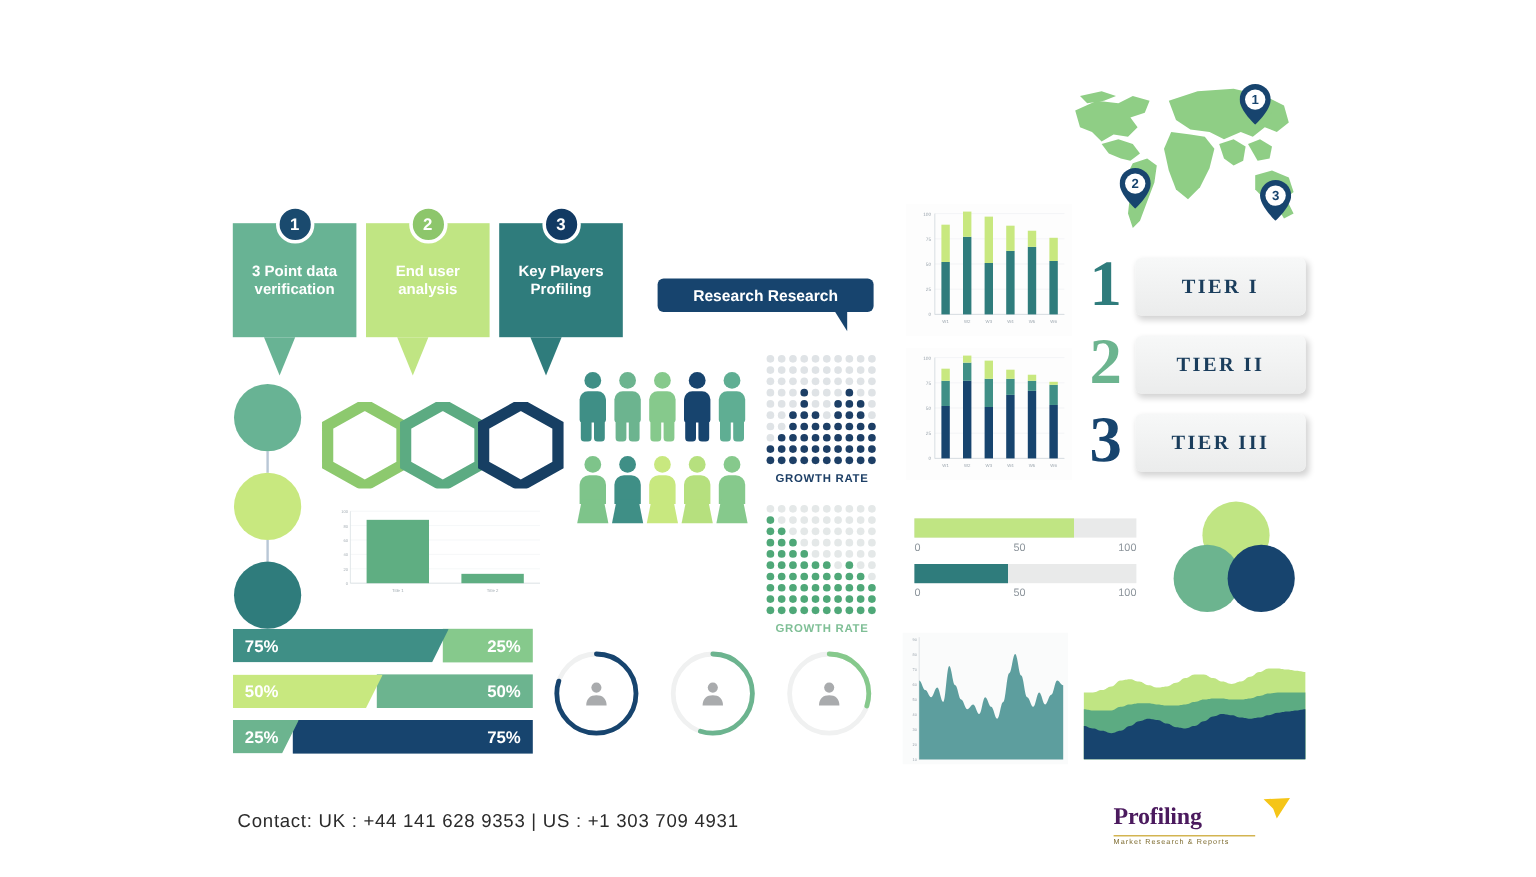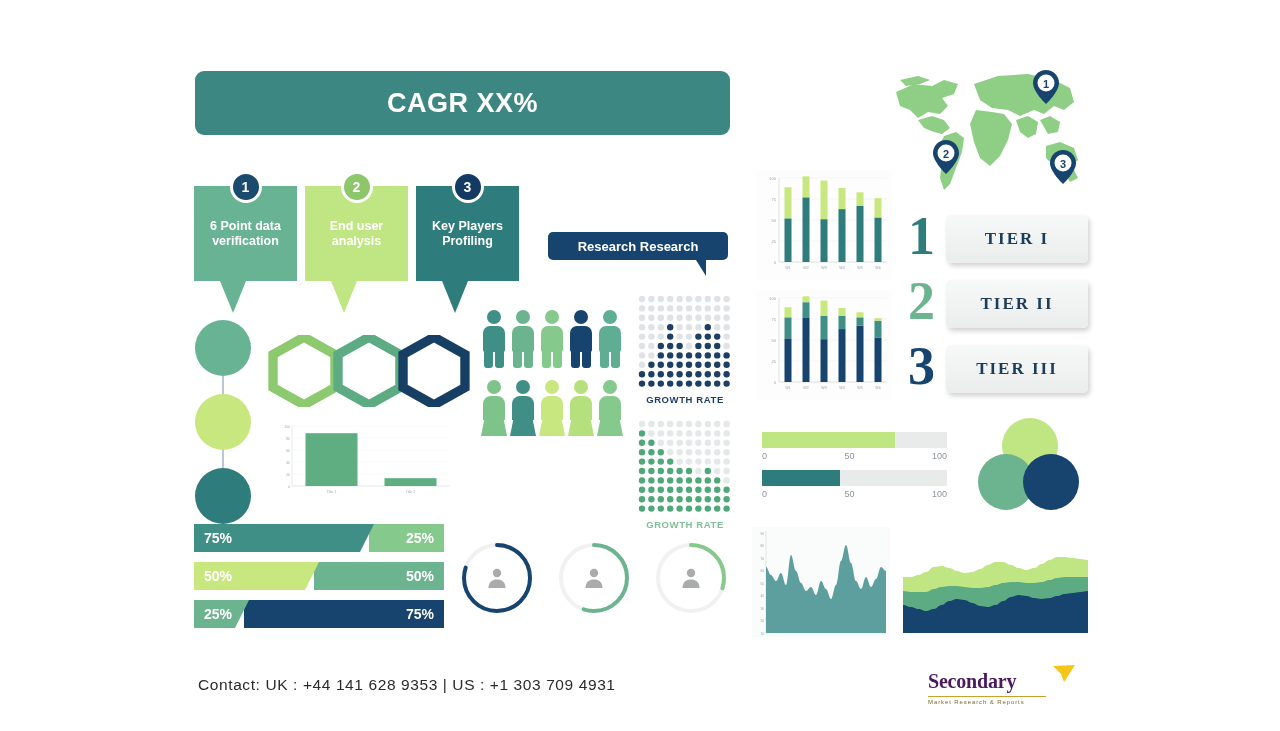--- a/index.html
+++ b/index.html
@@ -188,28 +188,25 @@
     font-size: 20px; font-weight: bold; color: #4b1a5e; letter-spacing: -.2px;
   }
   #logo-rule { width: 118px; height: 1px; background: #c9a227; margin: 3px 0 2px; }
   #logo-tag { font-size: 6px; color: #7d6b2f; letter-spacing: .9px; }
 </style>
 </head>
 <body>
 
 <div class="stage">
 
-  <div class="abs" id="cagr-banner">
-    <div class="txt">CAGR XX%</div>
-  </div>
 
   <div class="abs step" id="step-1">
     <div class="body">
       <div class="badge">1</div>
-      <span>6 Point data verification</span>
+      <span>3 Point data verification</span>
     </div>
     <div class="tail"></div>
   </div>
   <div class="abs step" id="step-2">
     <div class="body">
       <div class="badge">2</div>
       <span>End user analysis</span>
     </div>
     <div class="tail"></div>
   </div>
@@ -798,21 +795,21 @@
     <rect x="0" y="0" width="185" height="100" fill="#ffffff"></rect>
     <path id="wave-top" d="M 0 44 C 3.46875 44 4.239583333333333 44 7.708333333333333 44 C 11.177083333333332 44 11.947916666666666 42 15.416666666666666 42 C 18.885416666666664 42 19.65625 39 23.125 39 C 26.59375 39 27.364583333333332 34 30.833333333333332 34 C 34.30208333333333 34 35.072916666666664 33 38.541666666666664 33 C 42.010416666666664 33 42.78125 35 46.25 35 C 49.71875 35 50.48958333333333 38 53.95833333333333 38 C 57.42708333333333 38 58.197916666666664 40 61.666666666666664 40 C 65.13541666666666 40 65.90625 39 69.375 39 C 72.84375 39 73.61458333333333 36 77.08333333333333 36 C 80.55208333333333 36 81.32291666666666 32 84.79166666666666 32 C 88.26041666666666 32 89.03125 29 92.5 29 C 95.96875 29 96.73958333333333 29 100.20833333333333 29 C 103.67708333333333 29 104.44791666666666 32 107.91666666666666 32 C 111.38541666666666 32 112.15625 35 115.625 35 C 119.09375 35 119.86458333333333 37 123.33333333333333 37 C 126.80208333333333 37 127.57291666666666 35 131.04166666666666 35 C 134.51041666666666 35 135.28125 31 138.75 31 C 142.21875 31 142.98958333333331 27 146.45833333333331 27 C 149.92708333333331 27 150.69791666666666 24 154.16666666666666 24 C 157.63541666666666 24 158.40625 24 161.875 24 C 165.34375 24 166.11458333333331 25 169.58333333333331 25 C 173.05208333333331 25 173.82291666666666 26 177.29166666666666 26 C 180.76041666666666 26 181.53125 27 185 27 L 185 100 L 0 100 Z" fill="#c0e583"></path>
 
   <path id="wave-mid" d="M 0 58 C 3.46875 58 4.239583333333333 59 7.708333333333333 59 C 11.177083333333332 59 11.947916666666666 59 15.416666666666666 59 C 18.885416666666664 59 19.65625 59 23.125 59 C 26.59375 59 27.364583333333332 56 30.833333333333332 56 C 34.30208333333333 56 35.072916666666664 54 38.541666666666664 54 C 42.010416666666664 54 42.78125 53 46.25 53 C 49.71875 53 50.48958333333333 53 53.95833333333333 53 C 57.42708333333333 53 58.197916666666664 54 61.666666666666664 54 C 65.13541666666666 54 65.90625 55 69.375 55 C 72.84375 55 73.61458333333333 55 77.08333333333333 55 C 80.55208333333333 55 81.32291666666666 54 84.79166666666666 54 C 88.26041666666666 54 89.03125 52 92.5 52 C 95.96875 52 96.73958333333333 50 100.20833333333333 50 C 103.67708333333333 50 104.44791666666666 49 107.91666666666666 49 C 111.38541666666666 49 112.15625 49 115.625 49 C 119.09375 49 119.86458333333333 50 123.33333333333333 50 C 126.80208333333333 50 127.57291666666666 50 131.04166666666666 50 C 134.51041666666666 50 135.28125 49 138.75 49 C 142.21875 49 142.98958333333331 47 146.45833333333331 47 C 149.92708333333331 47 150.69791666666666 45 154.16666666666666 45 C 157.63541666666666 45 158.40625 44 161.875 44 C 165.34375 44 166.11458333333331 44 169.58333333333331 44 C 173.05208333333331 44 173.82291666666666 44 177.29166666666666 44 C 180.76041666666666 44 181.53125 44 185 44 L 185 100 L 0 100 Z" fill="#5cab82"></path>
       <path id="wave-bot" d="M 0 72 C 3.46875 72 4.239583333333333 74 7.708333333333333 74 C 11.177083333333332 74 11.947916666666666 76 15.416666666666666 76 C 18.885416666666664 76 19.65625 78 23.125 78 C 26.59375 78 27.364583333333332 76 30.833333333333332 76 C 34.30208333333333 76 35.072916666666664 72 38.541666666666664 72 C 42.010416666666664 72 42.78125 68 46.25 68 C 49.71875 68 50.48958333333333 66 53.95833333333333 66 C 57.42708333333333 66 58.197916666666664 67 61.666666666666664 67 C 65.13541666666666 67 65.90625 70 69.375 70 C 72.84375 70 73.61458333333333 73 77.08333333333333 73 C 80.55208333333333 73 81.32291666666666 74 84.79166666666666 74 C 88.26041666666666 74 89.03125 72 92.5 72 C 95.96875 72 96.73958333333333 68 100.20833333333333 68 C 103.67708333333333 68 104.44791666666666 64 107.91666666666666 64 C 111.38541666666666 64 112.15625 62 115.625 62 C 119.09375 62 119.86458333333333 63 123.33333333333333 63 C 126.80208333333333 63 127.57291666666666 65 131.04166666666666 65 C 134.51041666666666 65 135.28125 66 138.75 66 C 142.21875 66 142.98958333333331 65 146.45833333333331 65 C 149.92708333333331 65 150.69791666666666 63 154.16666666666666 63 C 157.63541666666666 63 158.40625 61 161.875 61 C 165.34375 61 166.11458333333331 60 169.58333333333331 60 C 173.05208333333331 60 173.82291666666666 59 177.29166666666666 59 C 180.76041666666666 59 181.53125 58 185 58 L 185 100 L 0 100 Z" fill="#17446e"></path>
     </svg>
 
   <div class="abs" id="contact-line">Contact:  UK : +44 141 628 9353  |  US :  +1 303 709 4931</div>
   <div class="abs" id="logo-block">
     <div style="position:relative;">
-      <span id="logo-word">Secondary</span>
+      <span id="logo-word">Profiling</span>
       <svg style="position:absolute; right:-14px; top:-6px;" width="26" height="20" viewBox="0 0 26 20">
         <path d="M2 2 L24 1 L13 18 L10 10 Z" fill="#f5c518"></path>
       </svg>
     </div>
     <div id="logo-rule"></div>
     <div id="logo-tag">Market Research &amp; Reports</div>
   </div>
 
 </div>
 

